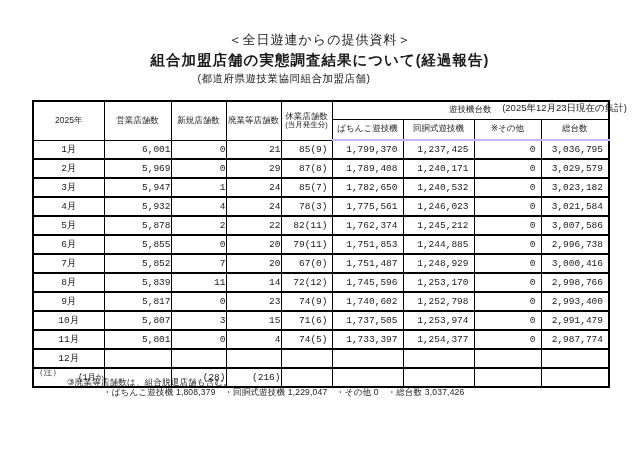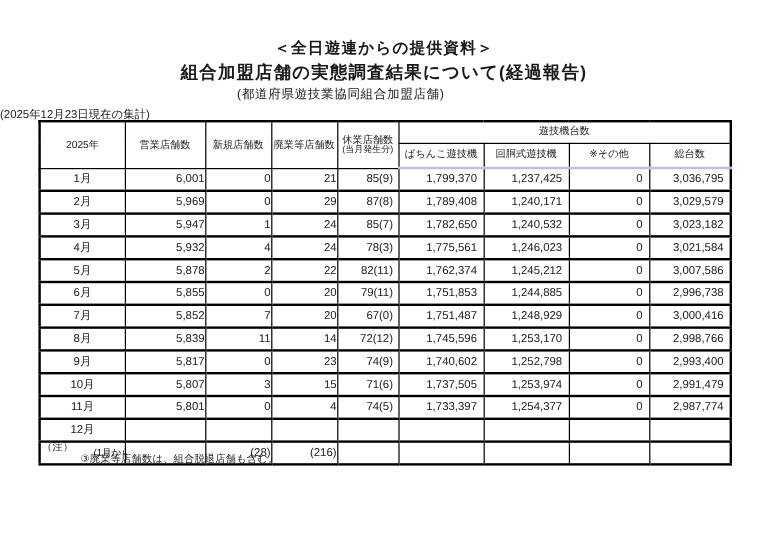--- a/index.html
+++ b/index.html
@@ -2,43 +2,43 @@
 <html><head>
 <meta charset="utf-8">
 <style>
   html,body{margin:0;padding:0;}
   body{
     width:640px;height:450px;background:#ffffff;overflow:hidden;
     font-family:"Liberation Sans","DejaVu Sans",sans-serif;color:#1a1a1a;
     position:relative;
   }
   .abs{position:absolute;}
-  .title1{top:31px;left:0;width:640px;text-align:center;font-size:13px;font-weight:bold;letter-spacing:1px;}
+  .title1{top:31px;left:0;width:640px;text-align:center;font-size:13px;font-weight:normal;letter-spacing:1px;}
   .title2{top:51px;left:0;width:640px;text-align:center;font-size:14.5px;font-weight:bold;letter-spacing:1px;}
   .title3{top:72px;left:0;width:568px;text-align:center;font-size:10.5px;letter-spacing:0.5px;}
-  .datenote{top:89px;left:0;width:627px;text-align:left;font-size:9.5px;}
+  .datenote{top:102px;left:0;width:627px;text-align:right;font-size:9.5px;}
 
   table.survey{
     position:absolute;left:32px;top:100px;width:576px;
     border-collapse:collapse;table-layout:fixed;
     border:2px solid #000;
   }
   .survey th{
     font-weight:normal;font-size:8.5px;text-align:center;vertical-align:middle;
     border:1px solid #000;padding:0;line-height:1.15;
   }
   .survey thead tr.h2 th{border-bottom:2px solid #c4b5fd;}
   .survey thead tr.h1{height:18px;}
   .survey thead tr.h2{height:21px;}
   .survey td{
     border:1px solid #000;border-bottom:2px solid #000;
     font-size:9.5px;vertical-align:middle;padding:0;height:17px;
     white-space:nowrap;overflow:hidden;
   }
-  .survey tbody tr{height:17px;}
+  .survey tbody tr{height:17px;font-family:Liberation Mono, monospace;}
   .c-month{text-align:center;}
   .c-month.cum{font-size:8.5px;letter-spacing:-0.5px;padding-left:44px;}
   .c-num{text-align:right;padding-right:8px;}
   .survey td:nth-child(5){padding-right:4px;}
   .survey td:nth-child(6),.survey td:nth-child(7),
   .survey td:nth-child(8),.survey td:nth-child(9){padding-right:5px;}
   .hdr-sub{display:block;font-size:7.5px;}
 
   .footnotes{position:absolute;left:35px;top:368px;font-size:8.5px;line-height:9.8px;letter-spacing:0.2px;}
   .fn-first{display:flex;}
@@ -232,15 +232,16 @@
           <td class="c-num"></td>
         </tr>
       </tbody>
   </table>
 
   <div class="footnotes">
     <div class="fn-first">
       <span class="fn-label">（注）</span>
     </div>
     <div class="fn-indent">③廃業等店舗数は、組合脱退店舗も含む。</div>
+    <div class="fn-indent2">・ぱちんこ遊技機 1,808,379　・回胴式遊技機 1,229,047　・その他 0　・総台数 3,037,426</div>
   </div>
 
 </div>
 
 </body></html>

